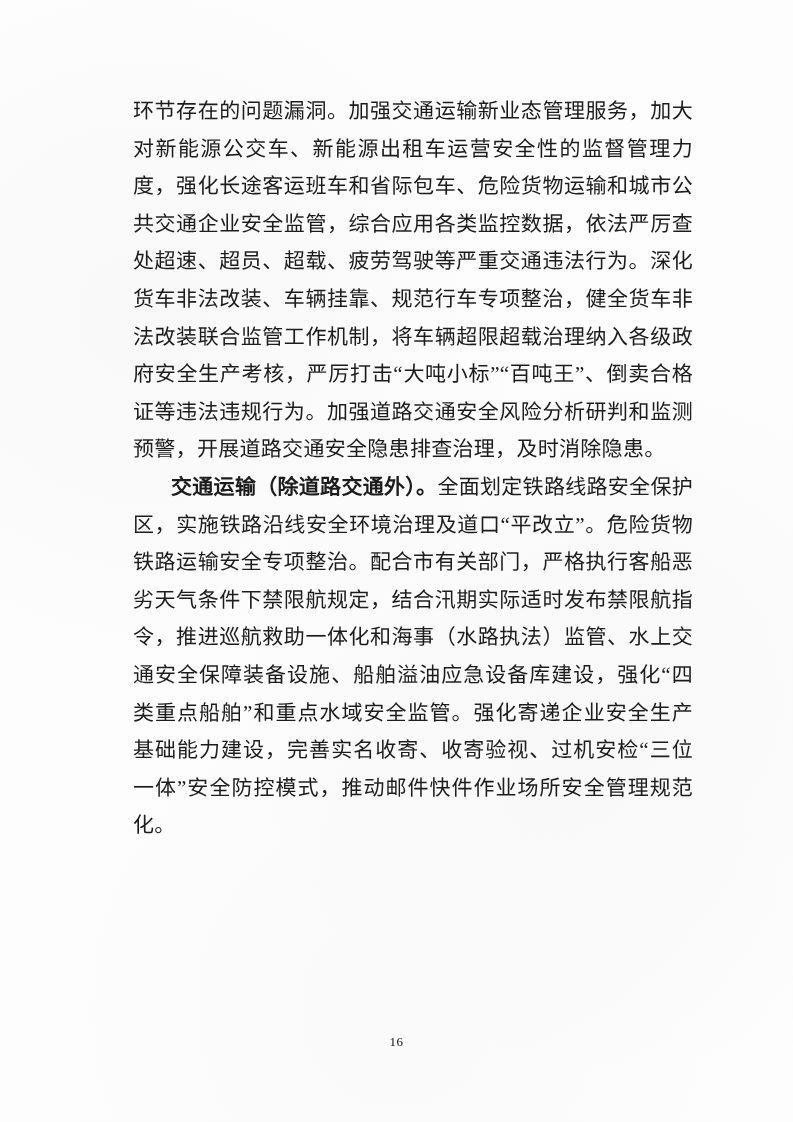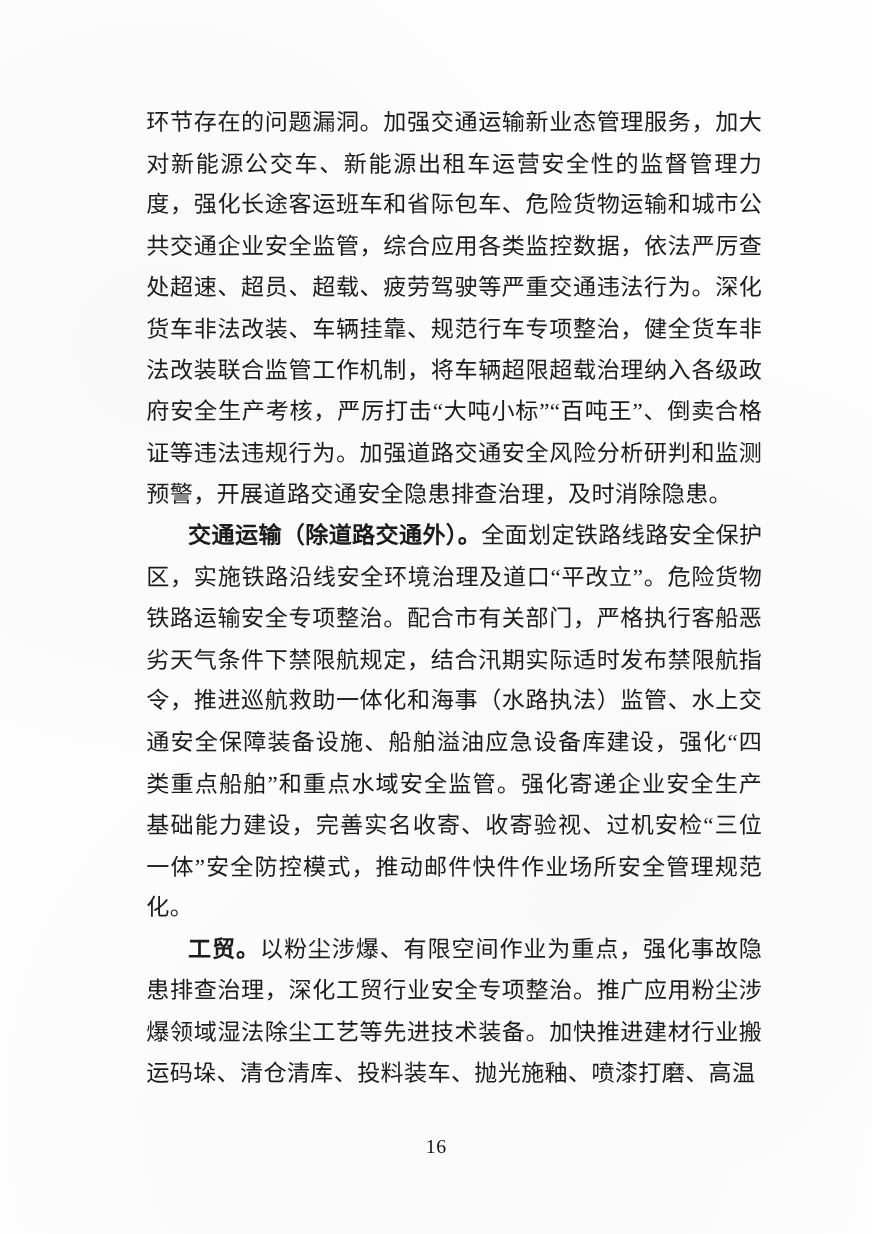--- a/index.html
+++ b/index.html
@@ -45,35 +45,34 @@
     margin-top: 48px;
   }
   .footer {
     position: absolute;
     left: 0;
     right: 0;
     top: 1032px;
     text-align: center;
   }
   .page-number {
-    font-size: 18px;
+    font-size: 13px;
     color: #111;
     letter-spacing: 0.5px;
   }
 </style>
 </head>
 <body>
 
 <div class="page">
   <div class="content">
 
     <p class="para no-indent"><span>环节存在的问题漏洞。加强交通运输新业态管理服务，加大对新能源公交车、新能源出租车运营安全性的监督管理力度，强化长途客运班车和省际包车、危险货物运输和城市公共交通企业安全监管，综合应用各类监控数据，依法严厉查处超速、超员、超载、疲劳驾驶等严重交通违法行为。深化货车非法改装、车辆挂靠、规范行车专项整治，健全货车非法改装联合监管工作机制，将车辆超限超载治理纳入各级政府安全生产考核，严厉打击“大吨小标”“百吨王”、倒卖合格证等违法违规行为。加强道路交通安全风险分析研判和监测预警，开展道路交通安全隐患排查治理，及时消除隐患。</span></p>
 
     <p class="para"><span class="para-lead">交通运输（除道路交通外）。</span><span>全面划定铁路线路安全保护区，实施铁路沿线安全环境治理及道口“平改立”。危险货物铁路运输安全专项整治。配合市有关部门，严格执行客船恶劣天气条件下禁限航规定，结合汛期实际适时发布禁限航指令，推进巡航救助一体化和海事（水路执法）监管、水上交通安全保障装备设施、船舶溢油应急设备库建设，强化“四类重点船舶”和重点水域安全监管。强化寄递企业安全生产基础能力建设，完善实名收寄、收寄验视、过机安检“三位一体”安全防控模式，推动邮件快件作业场所安全管理规范化。</span></p>
 
-    <p class="para"><span class="para-lead">工贸。</span><span>以粉尘涉爆、有限空间作业为重点，强化事故隐患排查治理，深化工贸行业安全专项整治。推广应用粉尘涉爆领域湿法除尘工艺等先进技术装备。加快推进建材行业搬运码垛、清仓清库、投料装车、抛光施釉、喷漆打磨、高温</span></p>
 
   </div>
 
   <div class="footer">
     <span class="page-number">16</span>
   </div>
 </div>
 
 </body></html>

